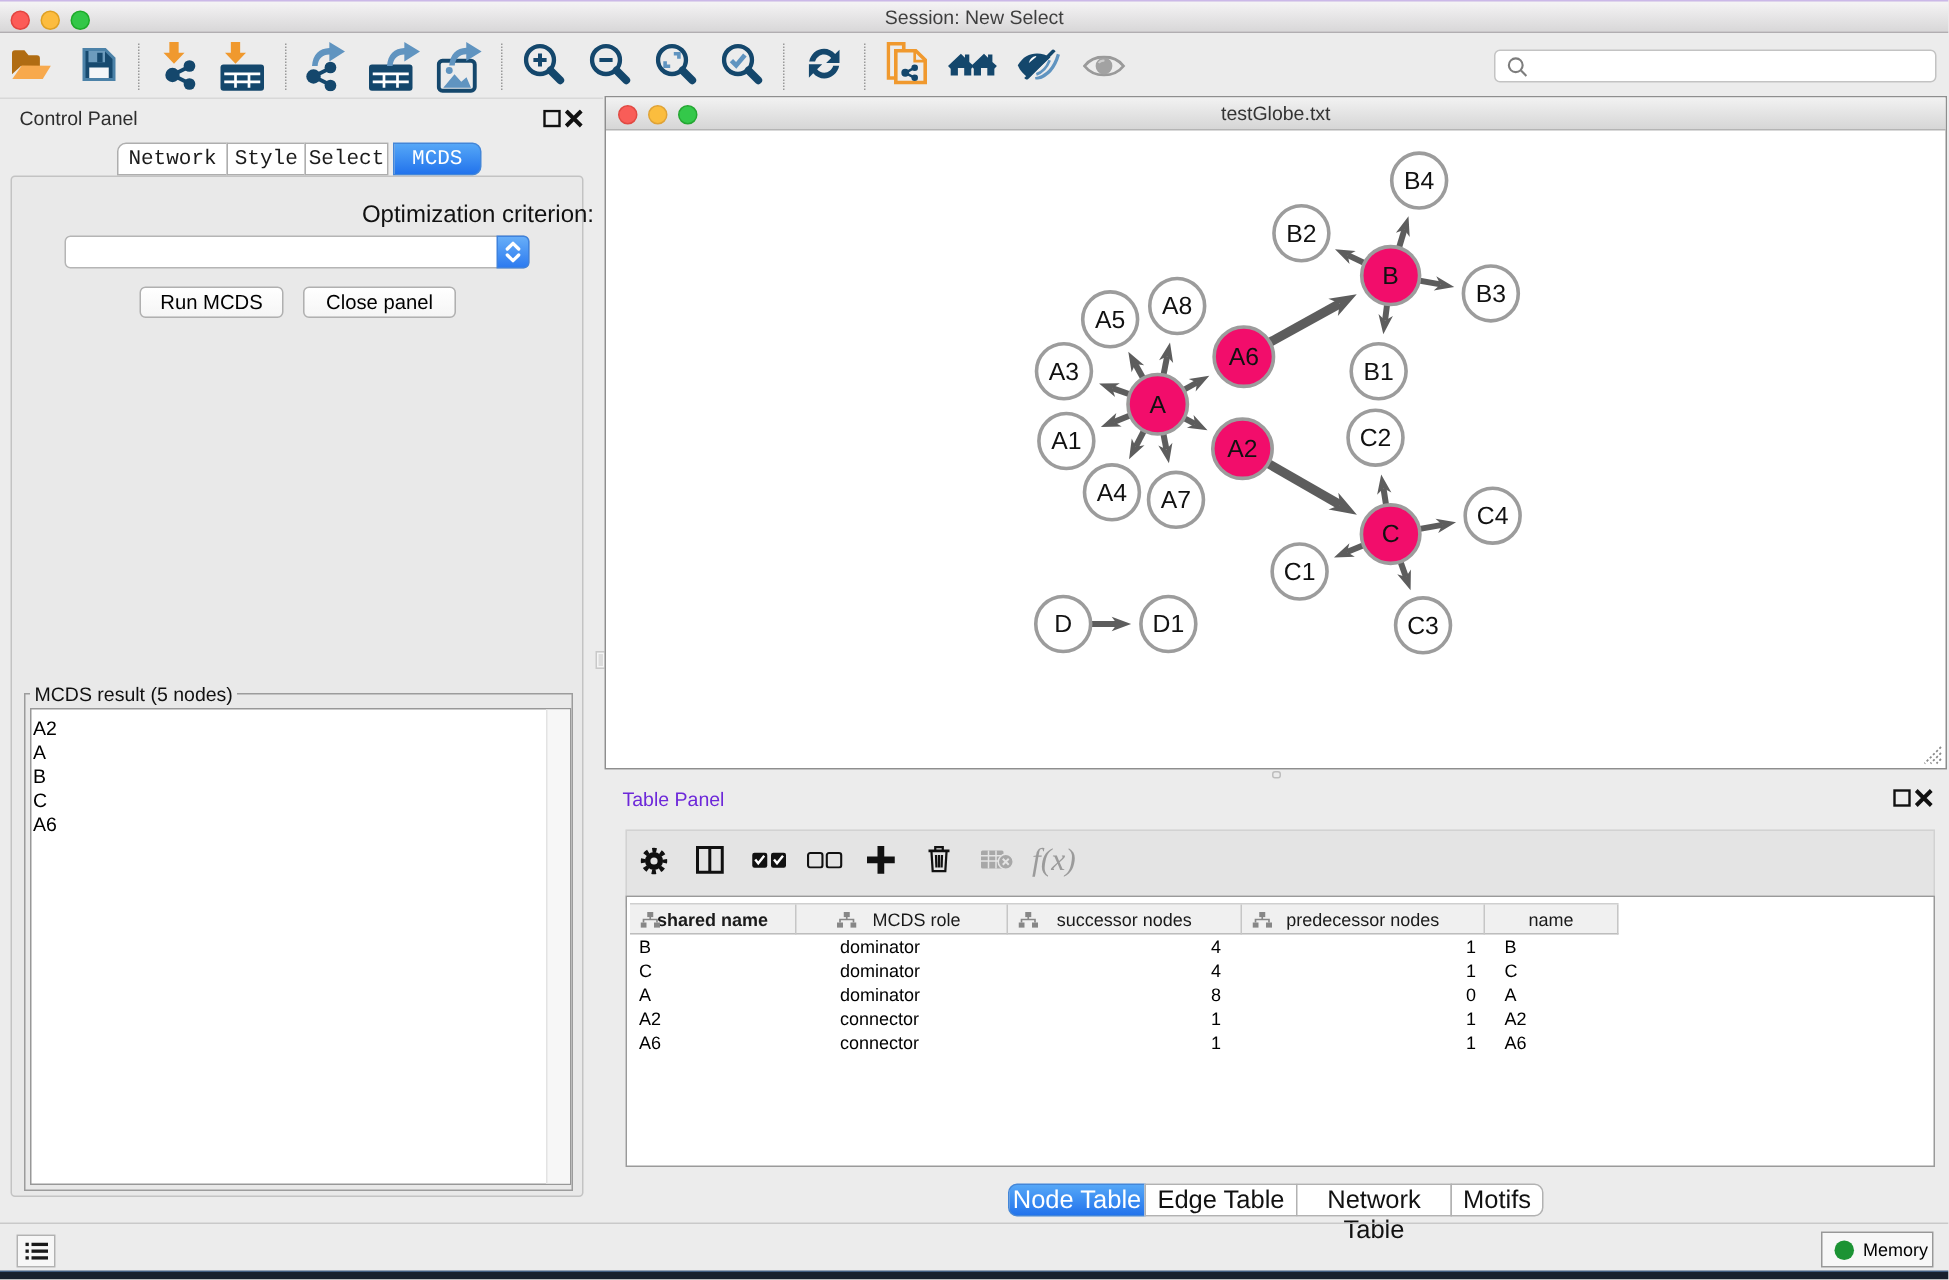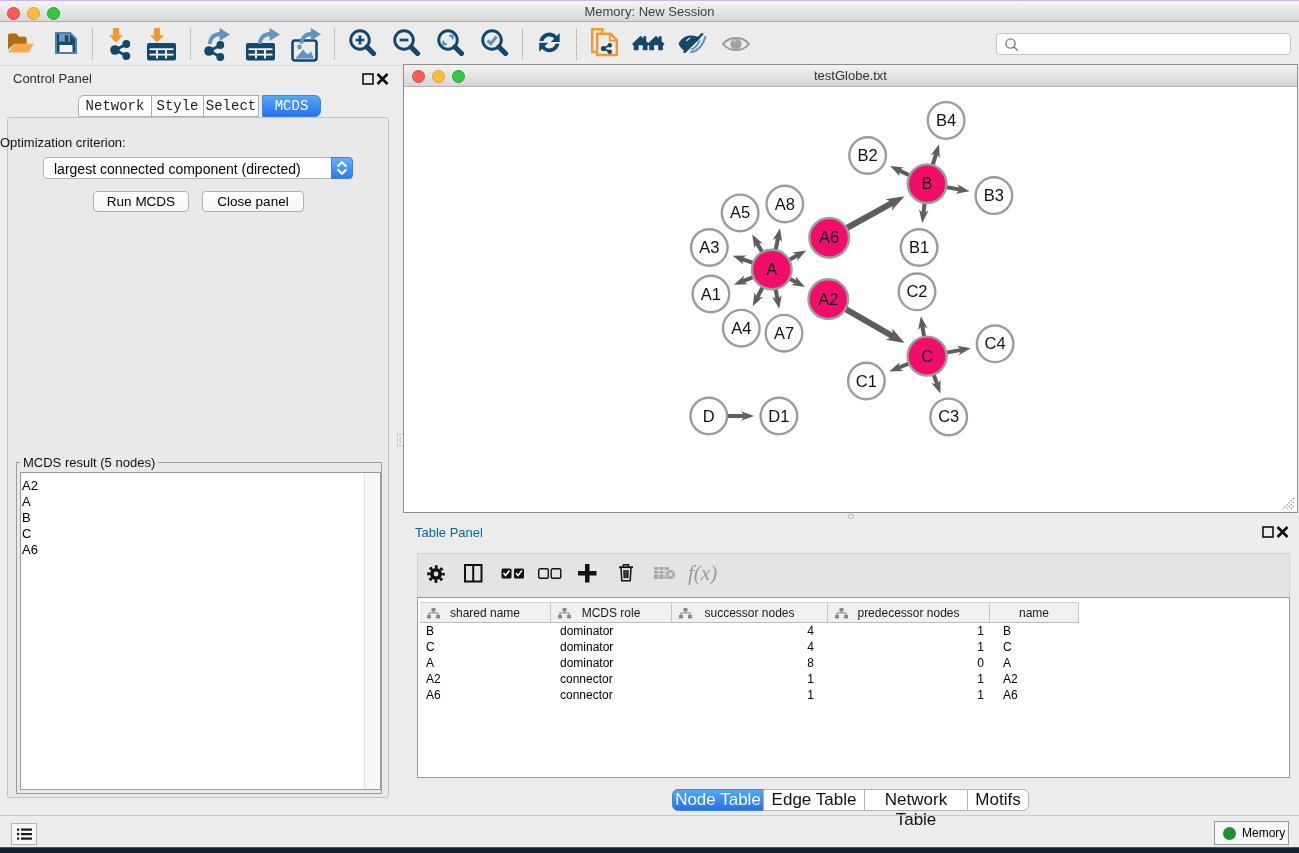--- a/index.html
+++ b/index.html
@@ -24,21 +24,21 @@
 
 #cpanel-title { left:13px; top:71px; font-size:13px; color:#2d2d2d; }
 .panel-btns { top:73px; }
 .tabs-row { position:absolute; height:22px; }
 .tab { position:absolute; top:0; height:22px; background:#fff; border:1px solid #aeaeae;
   font-size:14px; color:#1c1c1c; text-align:center; line-height:20px;font-family:Liberation Mono, monospace; }
 .tab.sel { background:linear-gradient(#55a7f7,#2273ec); color:#fff; border-color:#4386d8; }
 #cpanel-body { left:7px; top:117px; width:382px; height:681px; background:#e9e9e9;
   border:1px solid #c3c3c3; border-radius:3px; }
 
-#optlabel { left:0; top:135px; width:396px; text-align:left; font-size:13px; color:#111; }
+#optlabel { left:0; top:135px; width:396px; text-align:right; font-size:16px; color:#111; }
 #dropdown { left:43px; top:157px; width:310px; height:22px; background:#fff;
   border:1px solid #b5b5b5; border-radius:4px; font-size:14px; color:#000; }
 #dropdown .dtext { position:absolute; left:10px; top:2px; line-height:18px; }
 #dropdown .dcap { position:absolute; right:-1px; top:-1px; width:22px; height:22px;
   border-radius:0 4px 4px 0; background:linear-gradient(#67aef8,#2d7bf0); border:1px solid #3f82dd; }
 .btn { position:absolute; height:21px; background:linear-gradient(#ffffff,#f5f5f5); border:1px solid #b0b0b0;
   border-radius:4px; font-size:13.5px; color:#000; text-align:center; line-height:19px; }
 
 #groupbox { left:16px; top:462px; width:366px; height:332px; border:1px solid #9c9c9c; }
 #grouplabel { left:20px; top:455px; background:#e9e9e9; padding:0 3px; font-size:13px; color:#111; }
@@ -47,21 +47,21 @@
 #listscroll { position:absolute; right:0px; top:0px; width:16px; height:316px; background:#f7f7f7;
   border-left:1px solid #e3e3e3; }
 
 
 #netwin { left:403px; top:64px; width:895px; height:449px; background:#fff; border:1px solid #8e8e8e; }
 #nettitle { position:absolute; left:0; top:0; width:100%; height:22px;
   background:linear-gradient(#f2f2f2,#d6d6d6); border-bottom:1px solid #b4b4b4; }
 #nettitle .title { width:100%; text-align:center; font-size:13px; color:#333; line-height:21px; }
 
 
-#tpanel-title { left:415px; top:525px; font-size:13px; color:#0369a1; }
+#tpanel-title { left:415px; top:525px; font-size:13px; color:#6d28d9; }
 #ttoolbar { left:417px; top:553px; width:873px; height:52px; background:#e4e4e4; border:1px solid #d2d2d2; }
 #ttable { left:417px; top:597px; width:873px; height:181px; background:#fff; border:1px solid #9a9a9a; }
 .thead { position:absolute; top:4px; height:21px; background:#f0f0f0;
   border-top:1px solid #cfcfcf; border-bottom:1px solid #bdbdbd; }
 .thcell { position:absolute; top:0; height:20px; border-right:1px solid #c6c6c6;
   font-size:12px; color:#1a1a1a; text-align:center; line-height:20px; }
 .trow { position:absolute; font-size:12px; color:#000; height:16px; line-height:16px; }
 
 .btab { position:absolute; top:0; height:22px; background:#fff; border:1px solid #b2b2b2;
   font-size:17px; color:#111; text-align:center; line-height:20px; }
@@ -74,21 +74,21 @@
   font-size:12px; color:#000; }
 #darkstrip { left:0; top:847px; width:1299px; height:6px; background:linear-gradient(#3d5b80 0 1px, #16202e 1px 100%); }
 </style>
 </head>
 <body>
 
 <div class="abs" id="titlebar">
   <div class="tl" style="left:7px;top:6px;width:13px;height:13px;background:#fc5b57;border:1px solid #e2443f;"></div>
   <div class="tl" style="left:27px;top:6px;width:13px;height:13px;background:#fcbc3f;border:1px solid #dfa023;"></div>
   <div class="tl" style="left:47px;top:6px;width:13px;height:13px;background:#33c748;border:1px solid #1eab29;"></div>
-  <div class="title">Memory: New Session</div>
+  <div class="title">Session: New Select</div>
 </div>
 
 <div class="abs" id="toolbar">
 <svg class="ticon" style="left:7px;top:9px" width="28" height="22" viewBox="0 0 28 22">
 <path d="M1 17.5 L1 3.5 Q1 1.5 3 1.5 L9.3 1.5 L12 4.8 L17.6 4.8 Q19.6 4.8 19.6 6.8 L19.6 12 L7 12 Z" fill="#b06c12"></path>
 <path d="M7.5 11.6 L26.9 11.8 L21.5 20.6 L1.2 20.6 Z" fill="#f7a94d"></path>
 </svg>
 <svg class="ticon" style="left:53px;top:8px" width="26" height="25" viewBox="0 0 26 25">
 <path d="M2 1 L17.5 1 L24 7.5 L24 23 L2 23 Z" fill="#4c82a8"></path>
 <path d="M4 3 L16.6 3 L22 8.4 L22 21 L4 21 Z" fill="#174a6f"></path>
@@ -249,21 +249,20 @@
 </svg>
 <div class="tabs-row" style="left:78px;top:95px;width:243px;">
   <div class="tab" style="left:0; width:74px; border-radius:6px 0 0 0;">Network</div>
   <div class="tab" style="left:73px; width:53px;">Style</div>
   <div class="tab" style="left:125px; width:56px;">Select</div>
   <div class="tab sel" style="left:184px; width:59px; border-radius:0 6px 6px 0;">MCDS</div>
 </div>
 <div class="abs" id="cpanel-body"></div>
 <div class="abs" id="optlabel">Optimization criterion:</div>
 <div class="abs" id="dropdown">
-  <div class="dtext">largest connected component (directed)</div>
   <div class="dcap">
     <svg width="20" height="20" viewBox="0 0 20 20" style="position:absolute;left:0;top:0">
       <path d="M6.2 8 L10 4.2 L13.8 8" fill="none" stroke="#fff" stroke-width="2.2" stroke-linecap="round" stroke-linejoin="round"></path>
       <path d="M6.2 12 L10 15.8 L13.8 12" fill="none" stroke="#fff" stroke-width="2.2" stroke-linecap="round" stroke-linejoin="round"></path>
     </svg>
   </div>
 </div>
 <div class="btn" style="left:93px;top:191px;width:96px;">Run MCDS</div>
 <div class="btn" style="left:202px;top:191px;width:102px;">Close panel</div>
 <div class="abs" id="groupbox"></div>
@@ -433,21 +432,21 @@
         <line x1="10" y1="1" x2="10" y2="13"></line>
 </g>
 <circle cx="16.5" cy="8.5" r="5" fill="#a8a8a8" stroke="#e4e4e4" stroke-width="1"></circle>
 <path d="M14.5 6.5 L18.5 10.5 M18.5 6.5 L14.5 10.5" stroke="#e4e4e4" stroke-width="1.3"></path>
     </svg>
     <div style="position:absolute;left:270px;top:7px;font-family:'Liberation Serif',serif;font-style:italic;font-size:21px;color:#9b9b9b;">f(x)</div>
 </div>
 
 <div class="abs" id="ttable">
 <div class="thead" style="left:2px;width:659px;">
-<div class="thcell" style="left:0px;width:131px;"><svg width="13" height="11" viewBox="0 0 13 11" style="position:absolute;left:7px;top:5px">
+<div class="thcell" style="left:0px;width:111px;font-weight:bold;"><svg width="13" height="11" viewBox="0 0 13 11" style="position:absolute;left:7px;top:5px">
 <g fill="#878787">
             <rect x="4.5" y="0" width="4" height="3.4"></rect>
             <rect x="0" y="7" width="4" height="3.4"></rect>
             <rect x="9" y="7" width="4" height="3.4"></rect>
           </g>
 <path d="M6.5 3 L6.5 5 M2 7 L2 5 L11 5 L11 7" fill="none" stroke="#878787" stroke-width="1.1"></path>
 </svg><span>shared name</span></div>
 <div class="thcell" style="left:131px;width:121px;"><svg width="13" height="11" viewBox="0 0 13 11" style="position:absolute;left:7px;top:5px">
 <g fill="#878787">
             <rect x="4.5" y="0" width="4" height="3.4"></rect>

